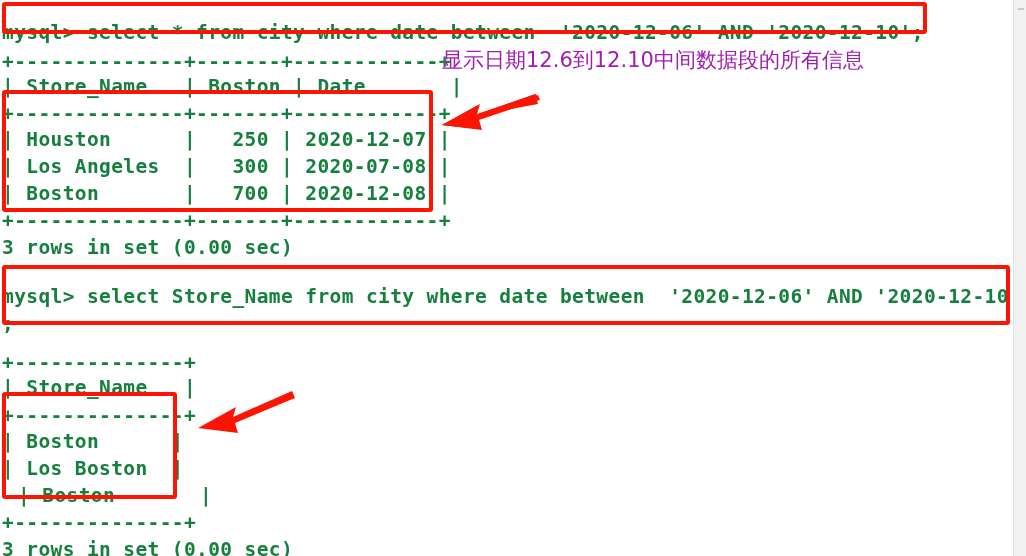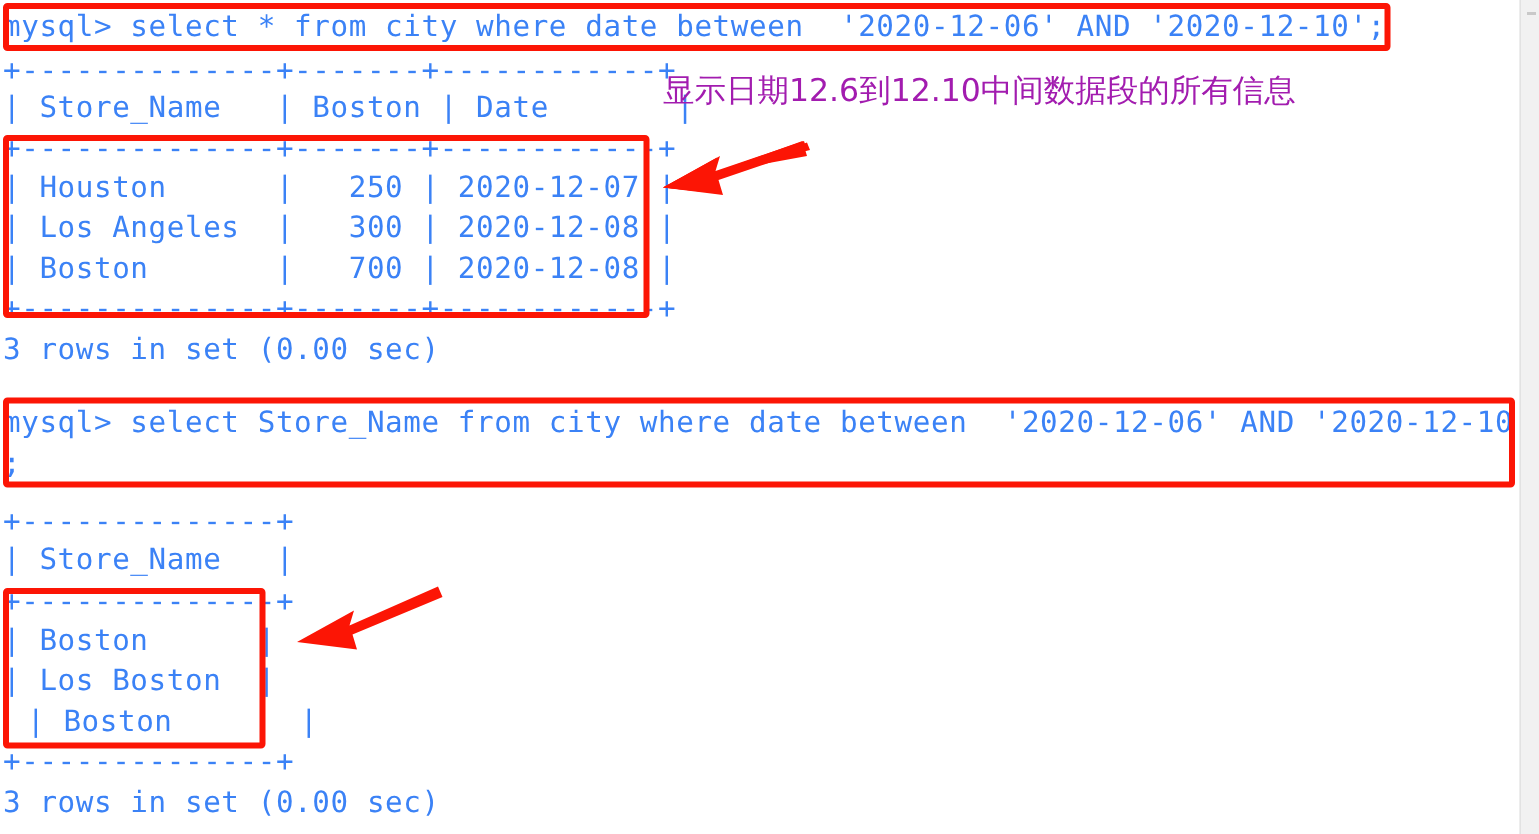--- a/index.html
+++ b/index.html
@@ -47,22 +47,23 @@
     width: 1010px;
   }
   .line {
     position: absolute;
     left: 0;
     white-space: pre;
     font-family: "DejaVu Sans Mono", "Liberation Mono", monospace;
     font-size: 19.5px;
     line-height: 27px;
     letter-spacing: 0.02em;
-    color: #3b82f6;
-    font-weight: 400;
+    color: #15803d;
+    font-weight: 700;
+    margin-top: 15px;
   }
   
   .redbox {
     position: absolute;
     border: 4px solid #fc1505;
     border-radius: 3px;
     box-sizing: border-box;
     pointer-events: none;
     background: transparent;
   }
@@ -86,21 +87,21 @@
 
 <div id="stage">
 
   <div class="term">
 
     <div class="line" style="top:4px;">mysql&gt; select * from city where date between  '2020-12-06' AND '2020-12-10';</div>
     <div class="line" style="top:33px;">+--------------+-------+------------+</div>
     <div class="line" style="top:58px;">| Store_Name   | Boston | Date       |</div>
     <div class="line" style="top:85px;">+--------------+-------+------------+</div>
     <div class="line" style="top:111px;">| Houston      |   250 | 2020-12-07 |</div>
-    <div class="line" style="top:138px;">| Los Angeles  |   300 | 2020-12-08 |</div>
+    <div class="line" style="top:138px;">| Los Angeles  |   300 | 2020-07-08 |</div>
     <div class="line" style="top:165px;">| Boston       |   700 | 2020-12-08 |</div>
     <div class="line" style="top:192px;">+--------------+-------+------------+</div>
     <div class="line" style="top:219px;">3 rows in set (0.00 sec)</div>
 
     <div class="line" style="top:268px;">mysql&gt; select Store_Name from city where date between  '2020-12-06' AND '2020-12-10'</div>
     <div class="line" style="top:295px;">;</div>
     <div class="line" style="top:334px;">+--------------+</div>
     <div class="line" style="top:359px;">| Store_Name   |</div>
     <div class="line" style="top:387px;">+--------------+</div>
     <div class="line" style="top:413px;">| Boston      |</div>

